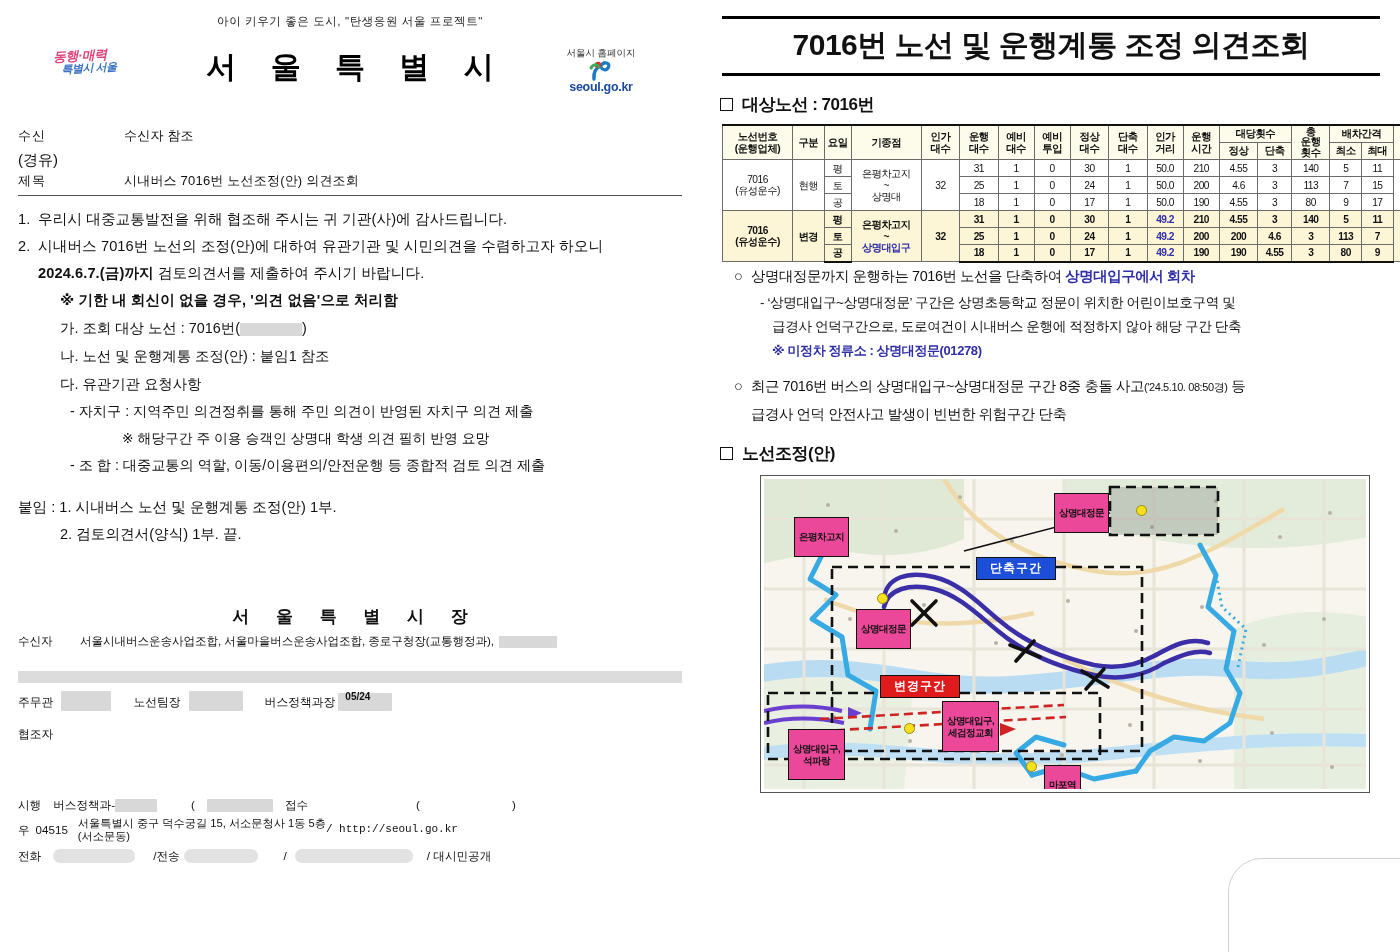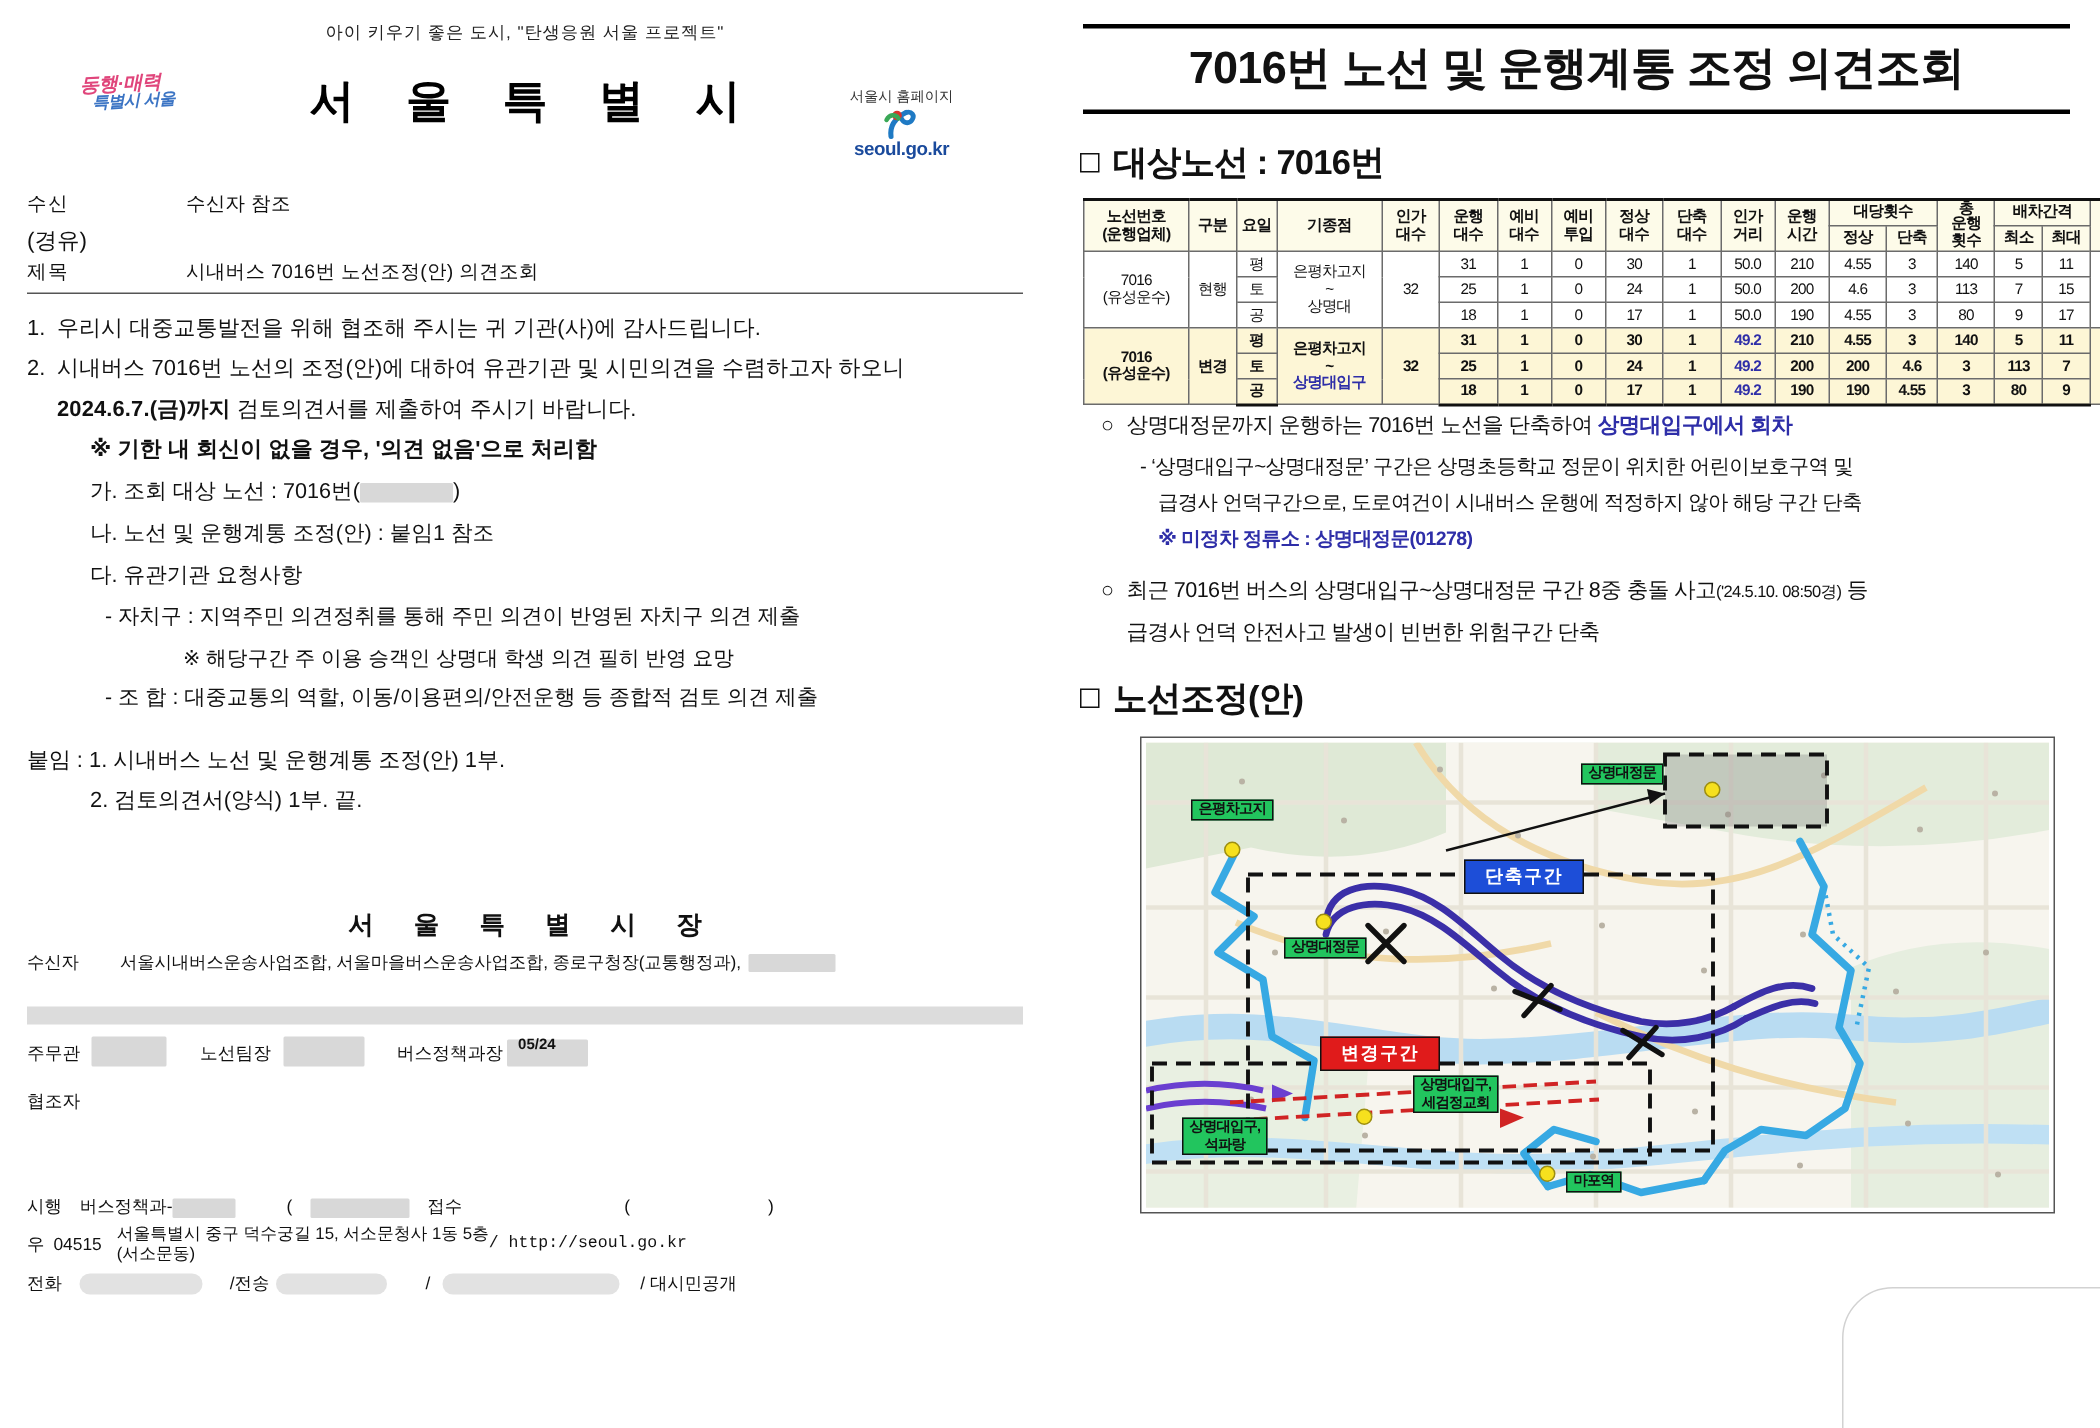--- a/index.html
+++ b/index.html
@@ -57,21 +57,21 @@
   }
   .bigtitle {
     position: absolute; left: 0; right: 0; top: 12px;
     text-align: center;
     font-size: 30px; font-weight: 700;
     letter-spacing: 13px;
     text-indent: 13px;
     color: #000;
   }
   .sitelogo {
-    position: absolute; right: 26px; top: 24px;
+    position: absolute; right: 26px; top: 12px;
     width: 110px; text-align: center; line-height: 1.2;
   }
   .sitelogo .sl-top { font-size: 9.5px; color: #333; display: block; }
   .sitelogo .sl-mark { display: block; height: 22px; position: relative; }
   .sitelogo .sl-mark svg { position: absolute; left: 50%; transform: translateX(-50%); top: 1px; }
   .sitelogo .sl-url { font-size: 12.5px; font-weight: 700; color: #1a4a9c; display: block; letter-spacing: -.3px; }
 
   .row-label { display: flex; align-items: flex-end; font-size: 13px; margin: 6px 0; gap: 24px; }
   .row-label .lbl { width: 82px; flex: none; letter-spacing: 1px; }
   .row-label .val { flex: 1; letter-spacing: .2px; }
@@ -136,21 +136,21 @@
   #att-title {
     border-top: 3px solid #000;
     border-bottom: 3px solid #000;
     text-align: center;
     font-size: 30px; font-weight: 700;
     letter-spacing: -0.5px;
     padding: 6px 0 7px 0;
     margin: 4px 6px 0 6px;
   }
   .sec-h {
-    font-size: 23px; font-weight: 700;
+    font-size: 17px; font-weight: 700;
     margin: 17px 0 8px 4px;
     letter-spacing: -.5px;
     display: flex; align-items: center; gap: 9px;
   }
   .box-glyph {
     display: inline-block; width: 13px; height: 13px;
     border: 1.7px solid #111; flex: none;
   }
 
   
@@ -193,25 +193,25 @@
   }
   #mapimg {
     position: relative;
     width: 100%; height: 100%;
     overflow: hidden;
     background: #f3f1ea;
   }
   #mapimg svg { position: absolute; left: 0; top: 0; }
   .mlabel {
     position: absolute;
-    background: #22c55e;
+    background: #ec4899;
     border: 1.6px solid #111;
     font-size: 9.6px;
     font-weight: 700;
-    padding: 0 4px;
+    padding: 13px 4px;
     line-height: 1.18;
     white-space: pre-line;
     text-align: center;
     letter-spacing: -.6px;
     z-index: 6;
   }
   .mband {
     position: absolute;
     font-size: 12px; font-weight: 700;
     color: #fff;

